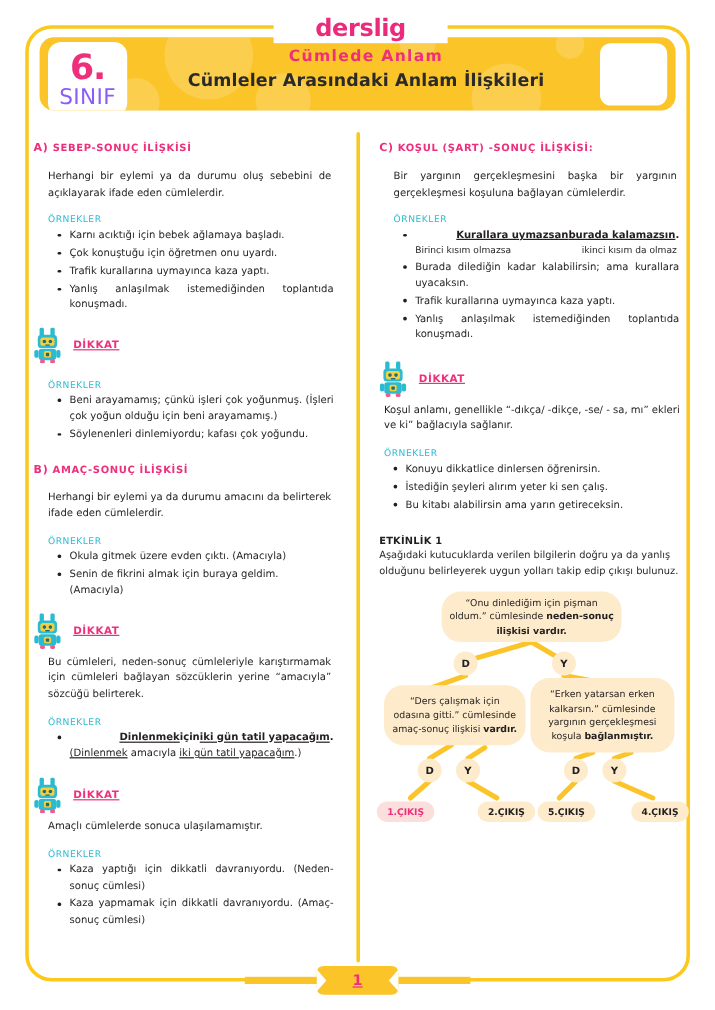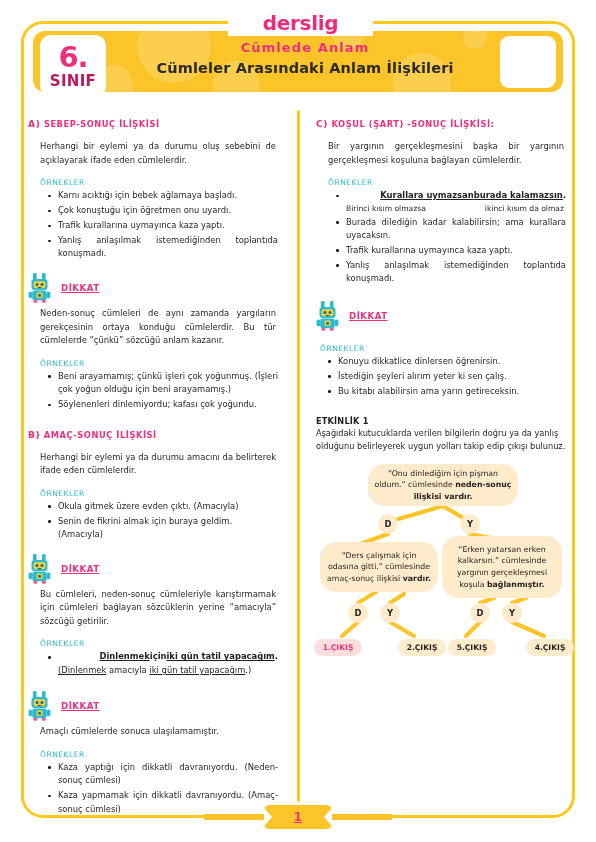--- a/index.html
+++ b/index.html
@@ -76,22 +76,22 @@
     display: flex; flex-direction: column;
     align-items: center; justify-content: center;
     line-height: 1;
   }
   .badge-num {
     font-size: 29px; font-weight: bold;
     color: #EE2F7C;
     letter-spacing: -1px;
   }
   .badge-label {
-    font-size: 15px; font-weight: bold;
-    color: #be185d;
+    font-size: 18px; font-weight: normal;
+    color: #8b5cf6;
     letter-spacing: 0.3px;
     margin-top: 2px;
   }
 
   .banner-titles {
     position: absolute;
     left: 82px; top: 8px;
     width: 380px;
     text-align: center;
     z-index: 5;
@@ -378,21 +378,20 @@
           <rect x="8.6" y="19.6" width="6" height="5.4" rx="1.4" fill="#F7CE3E"></rect>
           <rect x="10.2" y="21" width="2.8" height="2.8" rx="0.7" fill="#1A6E7A"></rect>
           <rect x="0.6" y="18.6" width="3.6" height="6.6" rx="1.6" fill="#2BBBD0"></rect>
           <rect x="18.8" y="18.6" width="3.6" height="6.6" rx="1.6" fill="#2BBBD0"></rect>
           <rect x="5.4" y="26.8" width="4" height="3" rx="1.2" fill="#F05A8C"></rect>
           <rect x="13.8" y="26.8" width="4" height="3" rx="1.2" fill="#F05A8C"></rect>
         </svg>
       </span>
       <span class="dikkat-label">DİKKAT</span>
     </div>
-    <div class="body-txt">Neden-sonuç cümleleri de aynı zamanda yargıların gerekçesinin ortaya konduğu cümlelerdir. Bu tür cümlelerde “çünkü” sözcüğü anlam kazanır.</div>
     <div class="ornekler">ÖRNEKLER</div>
     <ul class="ex">
       <li>Beni arayamamış; çünkü işleri çok yoğunmuş. (İşleri çok yoğun olduğu için beni arayamamış.)</li>
       <li class="nojust">Söylenenleri dinlemiyordu; kafası çok yoğundu.</li>
     </ul>
 
     <div class="sec-head" style="margin-top:17px;">
       <span class="ltr">B)</span>
       <span>AMAÇ-SONUÇ İLİŞKİSİ</span>
     </div>
@@ -417,21 +416,21 @@
           <rect x="8.6" y="19.6" width="6" height="5.4" rx="1.4" fill="#F7CE3E"></rect>
           <rect x="10.2" y="21" width="2.8" height="2.8" rx="0.7" fill="#1A6E7A"></rect>
           <rect x="0.6" y="18.6" width="3.6" height="6.6" rx="1.6" fill="#2BBBD0"></rect>
           <rect x="18.8" y="18.6" width="3.6" height="6.6" rx="1.6" fill="#2BBBD0"></rect>
           <rect x="5.4" y="26.8" width="4" height="3" rx="1.2" fill="#F05A8C"></rect>
           <rect x="13.8" y="26.8" width="4" height="3" rx="1.2" fill="#F05A8C"></rect>
         </svg>
       </span>
       <span class="dikkat-label">DİKKAT</span>
     </div>
-    <div class="body-txt">Bu cümleleri, neden-sonuç cümleleriyle karıştırmamak için cümleleri bağlayan sözcüklerin yerine “amacıyla” sözcüğü getirilir.</div>
+    <div class="body-txt">Bu cümleleri, neden-sonuç cümleleriyle karıştırmamak için cümleleri bağlayan sözcüklerin yerine “amacıyla” sözcüğü belirterek.</div>
     <div class="ornekler">ÖRNEKLER</div>
     <ul class="ex">
       <li>
         <span class="spread">
           <span class="u">Dinlenmek</span>
           <span>için</span>
           <span><span class="u">iki gün tatil yapacağım</span><span>.</span></span>
         </span>
         <span style="display:block;">
           <span class="u">(Dinlenmek</span>
@@ -508,20 +507,21 @@
           <rect x="8.6" y="19.6" width="6" height="5.4" rx="1.4" fill="#F7CE3E"></rect>
           <rect x="10.2" y="21" width="2.8" height="2.8" rx="0.7" fill="#1A6E7A"></rect>
           <rect x="0.6" y="18.6" width="3.6" height="6.6" rx="1.6" fill="#2BBBD0"></rect>
           <rect x="18.8" y="18.6" width="3.6" height="6.6" rx="1.6" fill="#2BBBD0"></rect>
           <rect x="5.4" y="26.8" width="4" height="3" rx="1.2" fill="#F05A8C"></rect>
           <rect x="13.8" y="26.8" width="4" height="3" rx="1.2" fill="#F05A8C"></rect>
         </svg>
       </span>
       <span class="dikkat-label">DİKKAT</span>
     </div>
+    <div class="body-txt" style="padding-left:4px;padding-right:2px;text-align:left;">Koşul anlamı, genellikle “-dıkça/ -dikçe, -se/ - sa, mı” ekleri ve ki” bağlacıyla sağlanır.</div>
     <div class="ornekler" style="padding-left:4px;">ÖRNEKLER</div>
     <ul class="ex" style="padding-left:12px;">
       <li class="nojust">Konuyu dikkatlice dinlersen öğrenirsin.</li>
       <li class="nojust">İstediğin şeyleri alırım yeter ki sen çalış.</li>
       <li class="nojust">Bu kitabı alabilirsin ama yarın getireceksin.</li>
     </ul>
 
     <div class="etk-title">ETKİNLİK 1</div>
     <div class="etk-body">Aşağıdaki kutucuklarda verilen bilgilerin doğru ya da yanlış olduğunu belirleyerek uygun yolları takip edip çıkışı bulunuz.</div>
 

